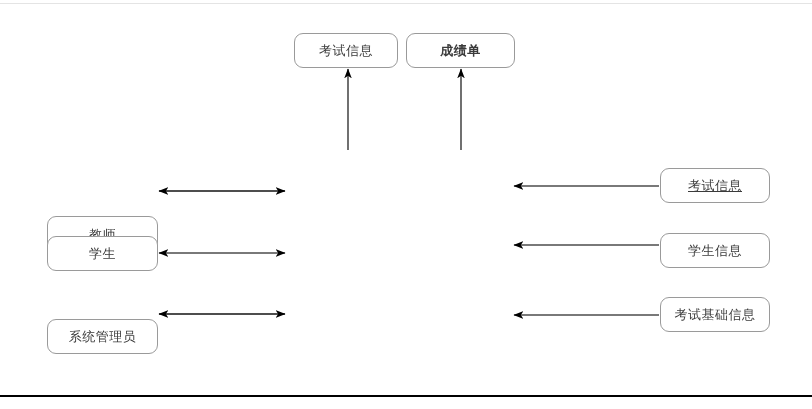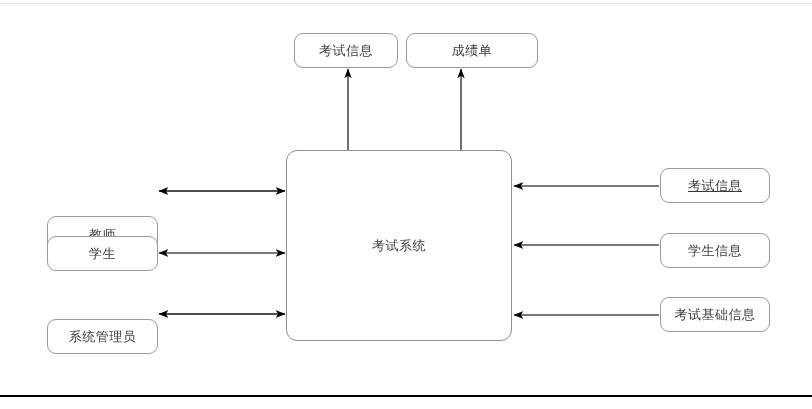--- a/index.html
+++ b/index.html
@@ -84,28 +84,25 @@
 
     <line x1="159" y1="191" x2="285" y2="191" stroke="#4d4d4d" stroke-width="1.8" marker-end="url(#ah)" marker-start="url(#ah-start)"></line>
     <line x1="159" y1="253" x2="285" y2="253" stroke="#4d4d4d" stroke-width="1.4" marker-end="url(#ah)" marker-start="url(#ah-start)"></line>
     <line x1="159" y1="314" x2="285" y2="314" stroke="#4d4d4d" stroke-width="1.8" marker-end="url(#ah)" marker-start="url(#ah-start)"></line>
 
     <line x1="659" y1="186" x2="514" y2="186" stroke="#4d4d4d" stroke-width="1.3" marker-end="url(#ah)"></line>
     <line x1="659" y1="245" x2="514" y2="245" stroke="#4d4d4d" stroke-width="1.3" marker-end="url(#ah)"></line>
     <line x1="659" y1="315" x2="514" y2="315" stroke="#4d4d4d" stroke-width="1.3" marker-end="url(#ah)"></line>
   </svg>
 
-  <div class="node system" style="left:286px; top:150px; width:226px; height:191px;">
-    <span class="node-label">考试系统</span>
-  </div>
 
   <div class="node" style="left:294px; top:33px; width:104px; height:35px;">
     <span class="node-label">考试信息</span>
   </div>
-  <div class="node" style="left:406px; top:33px; width:132px; height:35px;">
+  <div class="node" style="left:406px; top:33px; width:109px; height:35px;font-weight:bold;">
     <span class="node-label">成绩单</span>
   </div>
 
   <div class="node" style="left:47px; top:173px; width:111px; height:36px;margin-top:43px;">
     <span class="node-label">教师</span>
   </div>
   <div class="node" style="left:47px; top:236px; width:111px; height:35px;">
     <span class="node-label">学生</span>
   </div>
   <div class="node" style="left:47px; top:297px; width:111px; height:35px;margin-top:22px;">

